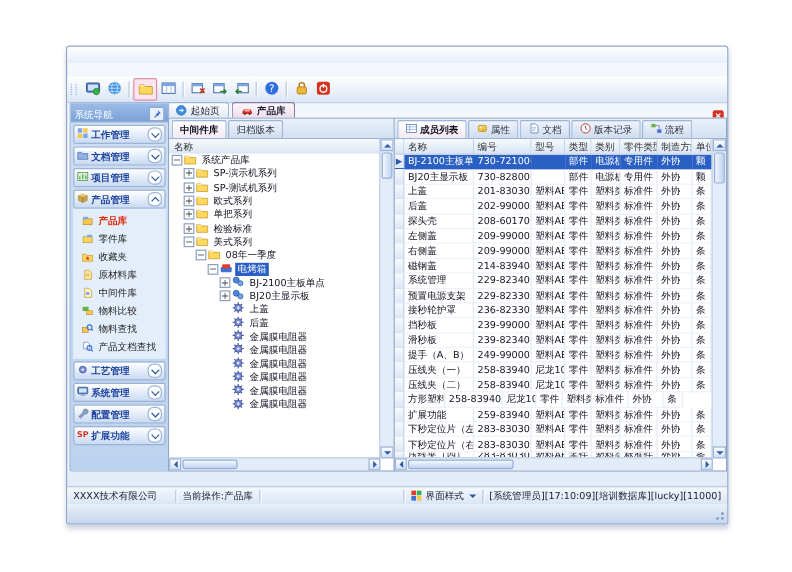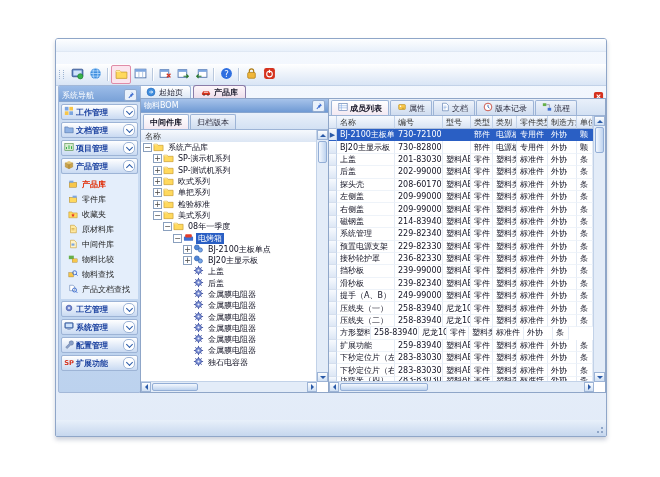--- a/index.html
+++ b/index.html
@@ -379,28 +379,20 @@
               </svg></span>
             <span>扩展功能</span>
             <span class="chev">
               <i></i>
             </span>
           </div>
         </div>
     </div>
 
     <div class="bom-panel">
-      <div class="panel-header">
-        <span>物料BOM</span>
-        <span class="hbtn" id="bom-pin">
-            <svg viewBox="0 0 12 12" xmlns="http://www.w3.org/2000/svg">
-              <path d="M6.8 1.4l3.8 3.8-1.9.5-1.6 3.2-1-1-2.9 2.9-1-1 2.9-2.9-1-1 3.2-1.6z" fill="#3f6fd0"></path>
-            </svg>
-          </span>
-      </div>
       <div class="subtabs" id="bom-tabs">
           <div class="subtab active">
             <span>中间件库</span>
           </div>
           <div class="subtab">
             <span>归档版本</span>
           </div>
         </div>
       <div class="tree-wrap">
         <div class="tree-colhead">名称</div>
@@ -557,29 +549,20 @@
               <span class="lbl">金属膜电阻器</span>
             </div>
             <div class="tree-row" style="padding-left: 42px;">
               <span class="exp none"></span>
               <span><svg viewBox="0 0 12 12" xmlns="http://www.w3.org/2000/svg">
                   <path d="M6 1v2M6 9v2M1 6h2M9 6h2M2.5 2.5l1.4 1.4M8.1 8.1l1.4 1.4M9.5 2.5L8.1 3.9M3.9 8.1L2.5 9.5" stroke="#3d4f9e" stroke-width="1"></path>
                   <circle cx="6" cy="6" r="3.2" fill="#7b8fd4" stroke="#3d4f9e" stroke-width=".8"></circle>
                   <circle cx="6" cy="6" r="1.1" fill="#eef1fb"></circle>
                 </svg></span>
               <span class="lbl">金属膜电阻器</span>
-            </div>
-            <div class="tree-row" style="padding-left: 42px;">
-              <span class="exp none"></span>
-              <span><svg viewBox="0 0 12 12" xmlns="http://www.w3.org/2000/svg">
-                  <path d="M6 1v2M6 9v2M1 6h2M9 6h2M2.5 2.5l1.4 1.4M8.1 8.1l1.4 1.4M9.5 2.5L8.1 3.9M3.9 8.1L2.5 9.5" stroke="#3d4f9e" stroke-width="1"></path>
-                  <circle cx="6" cy="6" r="3.2" fill="#7b8fd4" stroke="#3d4f9e" stroke-width=".8"></circle>
-                  <circle cx="6" cy="6" r="1.1" fill="#eef1fb"></circle>
-                </svg></span>
-              <span class="lbl">独石电容器</span>
             </div>
           </div>
         <div class="vscroll">
           <div class="sb-btn sb-up" style="top:0">
               <i></i>
             </div>
           <div class="sb-thumb" style="left:1px;right:1px;top:11px;height:22px"></div>
           <div class="sb-btn sb-down" style="bottom:0">
               <i></i>
             </div>
@@ -896,18 +879,34 @@
             </div>
           <div class="sb-thumb" style="top:1px;bottom:1px;left:11px;width:88px"></div>
           <div class="sb-btn sb-right" style="right:0;width:10px">
               <i></i>
             </div>
         </div>
       </div>
     </div>
 
 
+    <div class="statusbar">
+      <div class="sb-cell" style="min-width:80px">XXXX技术有限公司</div>
+      <div class="sb-cell">当前操作:产品库</div>
+      <div class="sb-fill"></div>
+      <div class="sb-cell style-cell">
+        <span id="style-icon"><svg viewBox="0 0 12 12" xmlns="http://www.w3.org/2000/svg" style="width: 10px; height: 10px;">
+              <rect x="1" y="1" width="4.6" height="4.6" fill="#e23d2a"></rect>
+              <rect x="6.4" y="1" width="4.6" height="4.6" fill="#37b34a"></rect>
+              <rect x="1" y="6.4" width="4.6" height="4.6" fill="#3f6fd0"></rect>
+              <rect x="6.4" y="6.4" width="4.6" height="4.6" fill="#f7c64a"></rect>
+            </svg></span>
+        <span>界面样式</span>
+        <span class="dd-arrow"></span>
+      </div>
+      <div class="sb-cell" style="border-right:none;box-shadow:none">[系统管理员][17:10:09][培训数据库][lucky][11000]</div>
+    </div>
 
     <div class="bottom-frame">
       <div class="resize-grip"></div>
     </div>
   </div>
 </div>
 
 </body></html>

